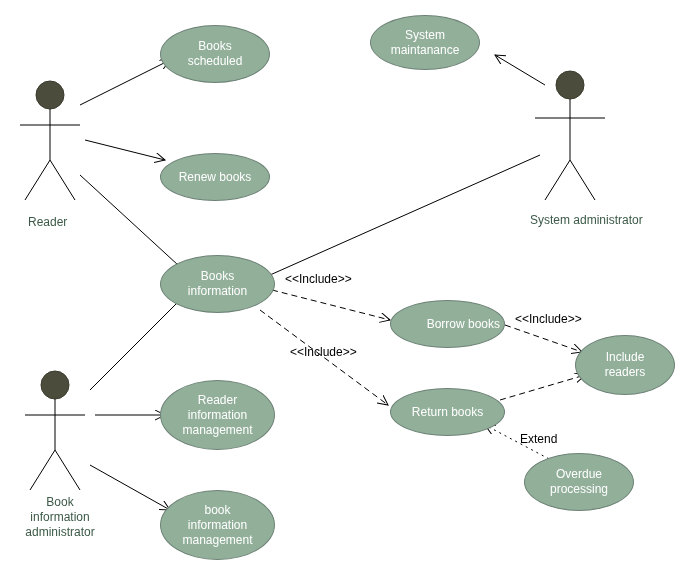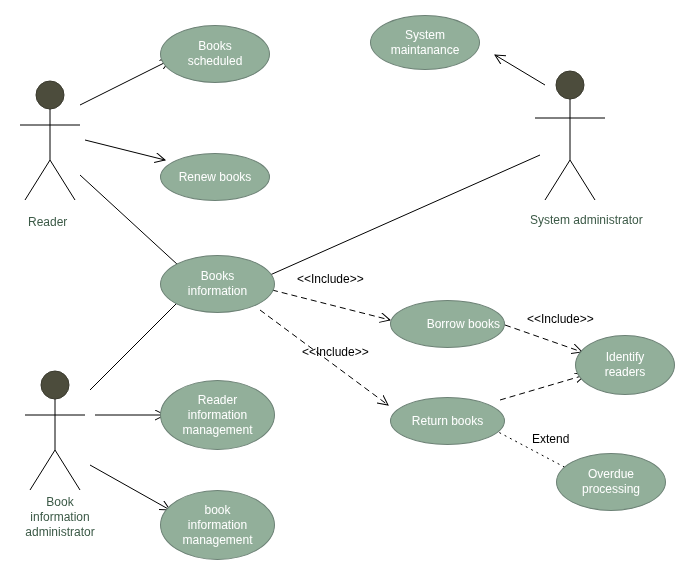--- a/index.html
+++ b/index.html
@@ -32,21 +32,20 @@
     color: #3c5a47;
     text-align: center;
     line-height: 1.25;
   }
   .relation-label {
     position: absolute;
     color: #000;
     font-size: 12px;
     background: rgba(255,255,255,0.0);
     white-space: nowrap;
-    margin-left: 12px;
   }
   svg {
     position: absolute;
     left: 0;
     top: 0;
     width: 695px;
     height: 578px;
     overflow: visible;
     pointer-events: none;
   }
@@ -136,27 +135,27 @@
 management</span>
 </div>
 <div class="usecase" style="left:370px; top:15px; width:110px; height:55px;">
   <span style="white-space:pre-line;">System
 maintanance</span>
 </div>
 <div class="usecase" style="left:390px; top:300px; width:115px; height:48px;justify-content:flex-end;">
   <span>Borrow books</span>
 </div>
 <div class="usecase" style="left:575px; top:335px; width:100px; height:60px;">
-  <span style="white-space:pre-line;">Identify
+  <span style="white-space:pre-line;">Include
 readers</span>
 </div>
-<div class="usecase" style="left:390px; top:397px; width:115px; height:48px;">
+<div class="usecase" style="left:390px; top:388px; width:115px; height:48px;">
   <span>Return books</span>
 </div>
-<div class="usecase" style="left:556px; top:453px; width:110px; height:58px;">
+<div class="usecase" style="left:524px; top:453px; width:110px; height:58px;">
   <span style="white-space:pre-line;">Overdue
 processing</span>
 </div>
 
 <div class="actor-label" style="left:28px; top:215px;">Reader</div>
 <div class="actor-label" style="left:15px; top:495px; width:90px; white-space:pre-line;">Book
 information
 administrator</div>
 <div class="actor-label" style="left:530px; top:213px;">System administrator</div>
 

